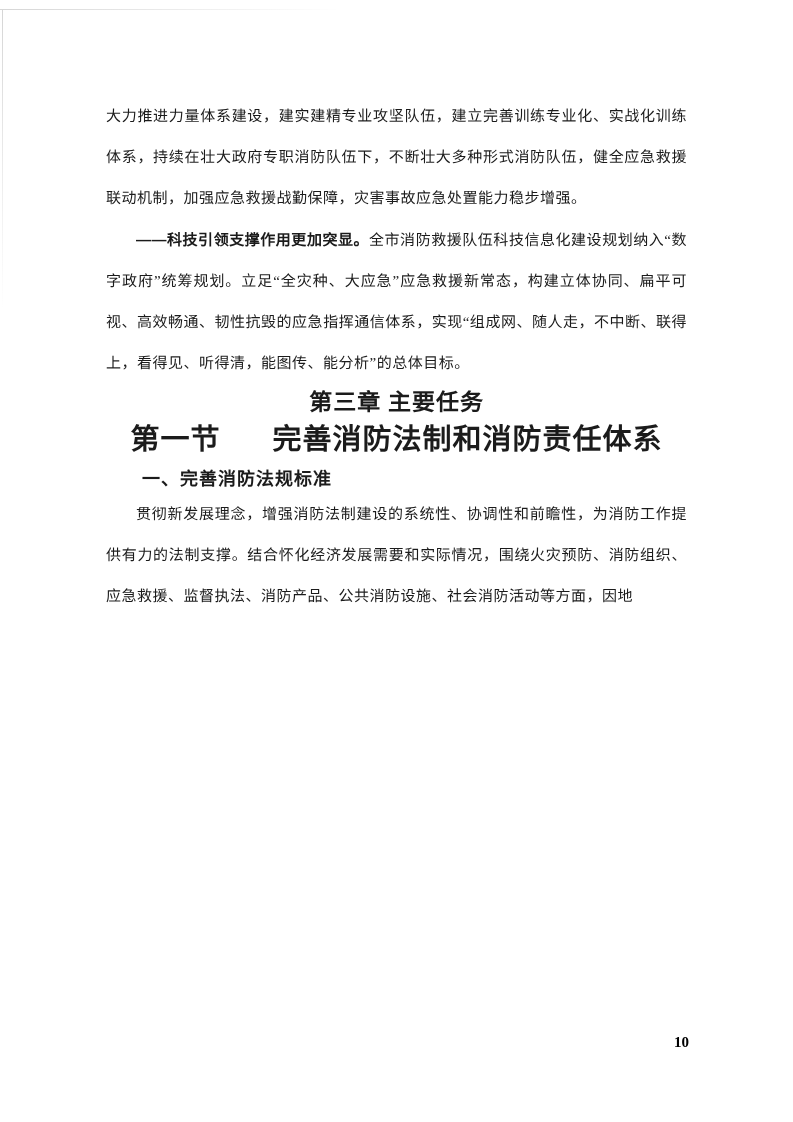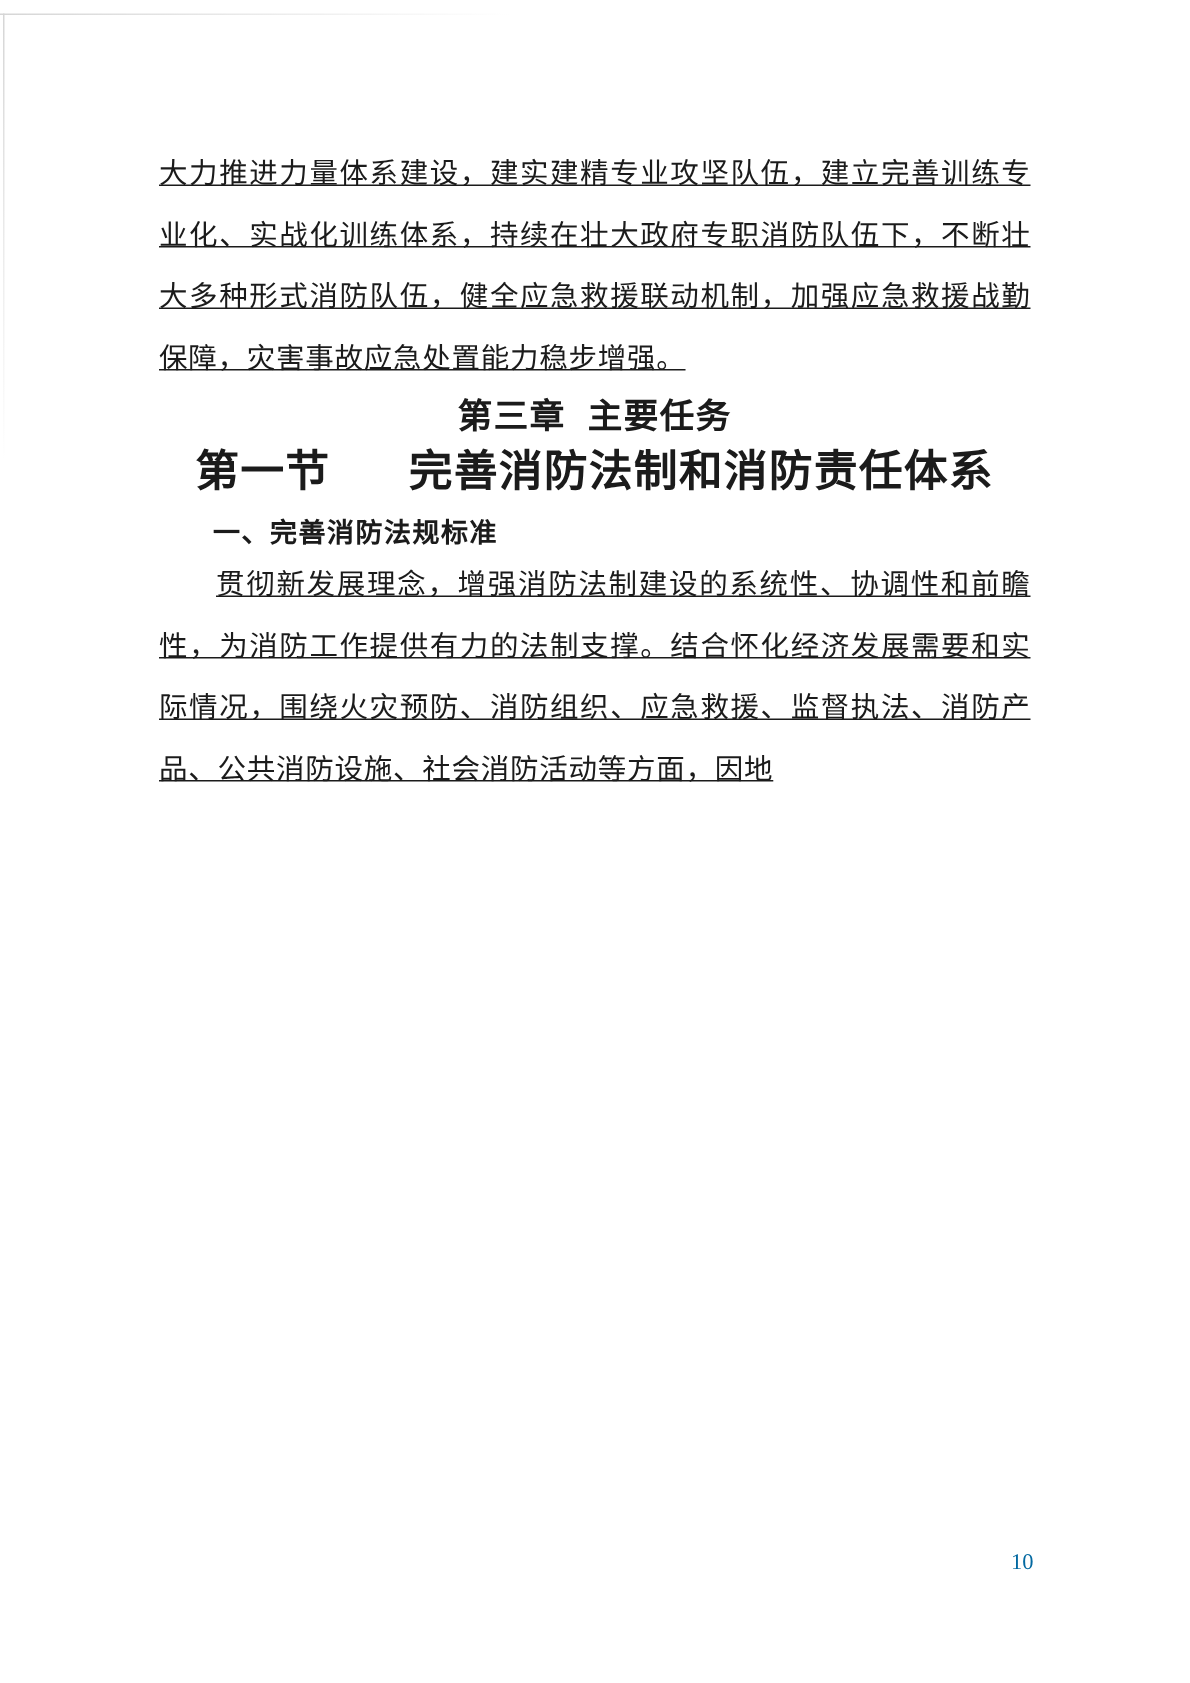--- a/index.html
+++ b/index.html
@@ -30,37 +30,36 @@
     background: linear-gradient(to bottom, #d6d6d6, rgba(214,214,214,0));
   }
   .content {
     position: relative;
     box-sizing: border-box;
     padding: 96px 106px 0 106px;
   }
   p.body {
     margin: 0;
     font-family: "Liberation Serif", "DejaVu Serif", serif;
-    font-size: 19px;
+    font-size: 15px;
     line-height: 41px;
     letter-spacing: 0.5px;
     text-align: justify;
     text-justify: inter-ideograph;
     text-align-last: left;
-    text-decoration: underline;
   }
   p.body.indent { text-indent: 2em; }
   .lead {
     font-family: "Liberation Sans", "DejaVu Sans", sans-serif;
     font-weight: 700;
     letter-spacing: 0.5px;
   }
   h2.chapter {
     margin: 4px 0 0 0;
-    font-family: Liberation Mono, monospace;
+    font-family: Liberation Serif, serif;
     font-size: 23px;
     font-weight: 700;
     line-height: 30px;
     text-align: center;
     letter-spacing: 1px;
   }
   h3.section {
     margin: 6px 0 0 0;
     font-family: "Liberation Serif", "DejaVu Serif", serif;
     font-size: 29px;
@@ -79,34 +78,36 @@
     line-height: 30px;
     letter-spacing: 1px;
   }
   p.body.after-head { margin-top: 0; }
   .pagenum {
     position: absolute;
     top: 1034px;
     right: 104px;
     font-family: "Liberation Serif", "DejaVu Serif", serif;
     font-size: 15px;
-    color: #0369a1;
+    color: #000000;
+    font-weight: bold;
   }
 </style>
 </head>
 <body>
 
 <div class="page">
   <div class="scan-edge-h"></div>
   <div class="scan-edge-v"></div>
 
   <div class="content">
 
     <p class="body">大力推进力量体系建设，建实建精专业攻坚队伍，建立完善训练专业化、实战化训练体系，持续在壮大政府专职消防队伍下，不断壮大多种形式消防队伍，健全应急救援联动机制，加强应急救援战勤保障，灾害事故应急处置能力稳步增强。</p>
 
+    <p class="body indent"><span class="lead">——科技引领支撑作用更加突显。</span><span>全市消防救援队伍科技信息化建设规划纳入“数字政府”统筹规划。立足“全灾种、大应急”应急救援新常态，构建立体协同、扁平可视、高效畅通、韧性抗毁的应急指挥通信体系，实现“组成网、随人走，不中断、联得上，看得见、听得清，能图传、能分析”的总体目标。</span></p>
 
 
     <h2 class="chapter">第三章 主要任务</h2>
 
     <h3 class="section"><span class="secnum">第一节</span><span class="sectitle">完善消防法制和消防责任体系</span></h3>
 
     <h4 class="subhead">一、完善消防法规标准</h4>
 
     <p class="body indent after-head">贯彻新发展理念，增强消防法制建设的系统性、协调性和前瞻性，为消防工作提供有力的法制支撑。结合怀化经济发展需要和实际情况，围绕火灾预防、消防组织、应急救援、监督执法、消防产品、公共消防设施、社会消防活动等方面，因地</p>
 

